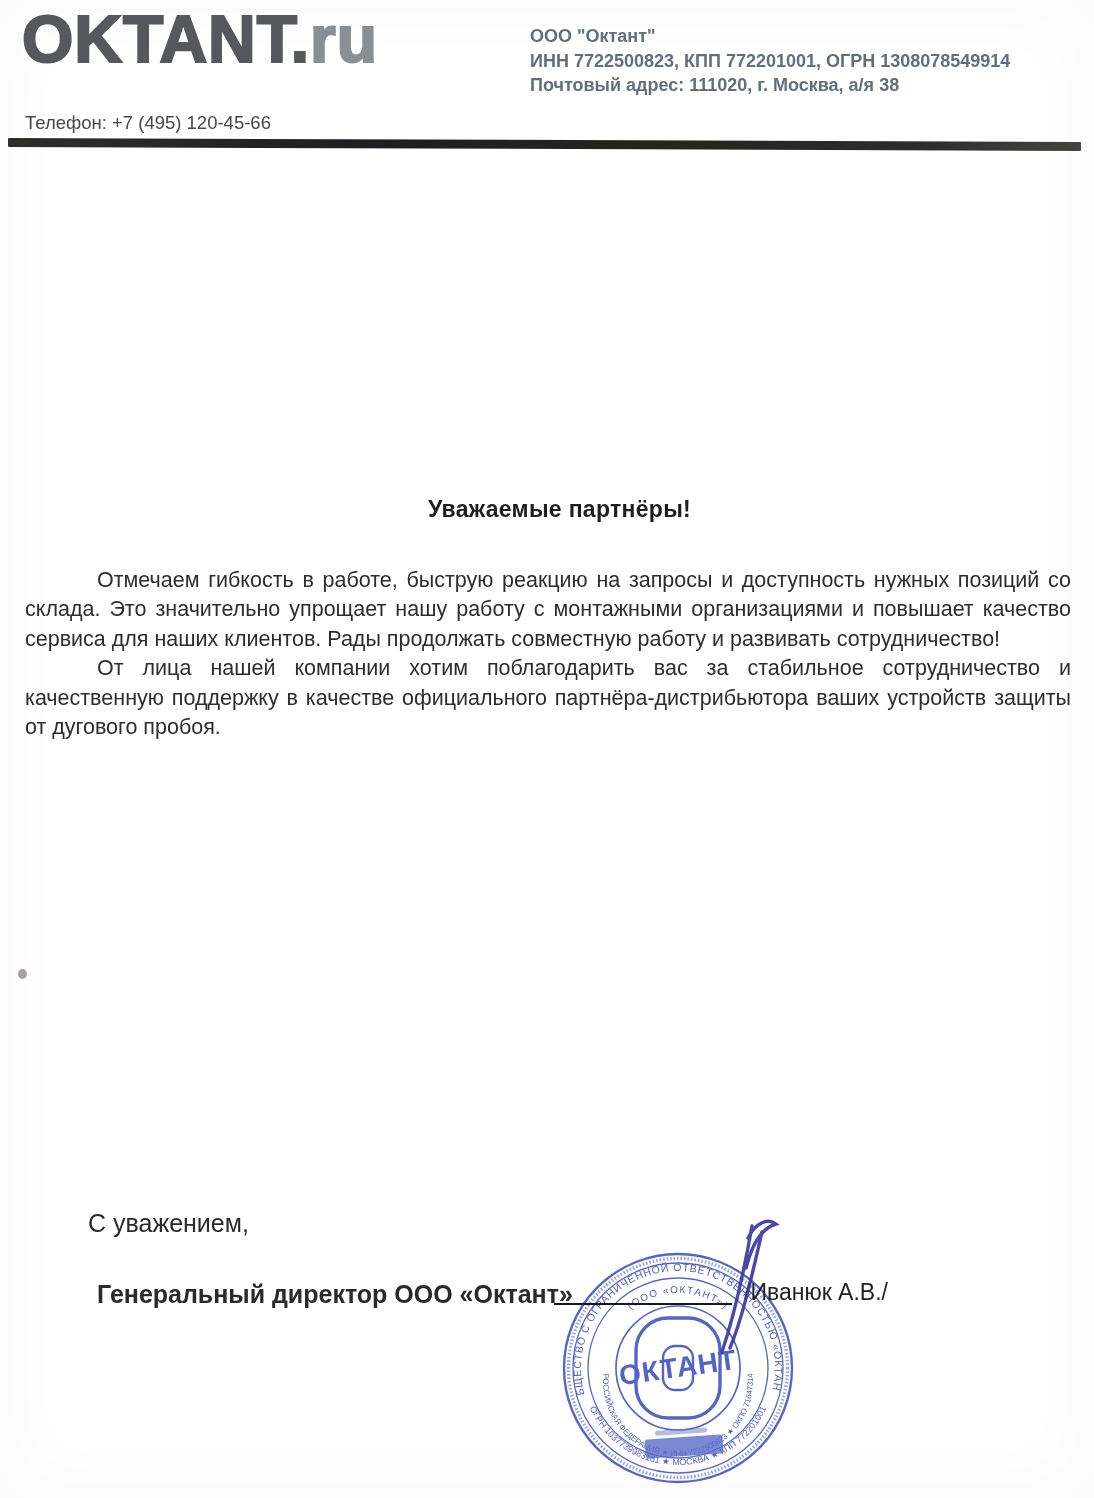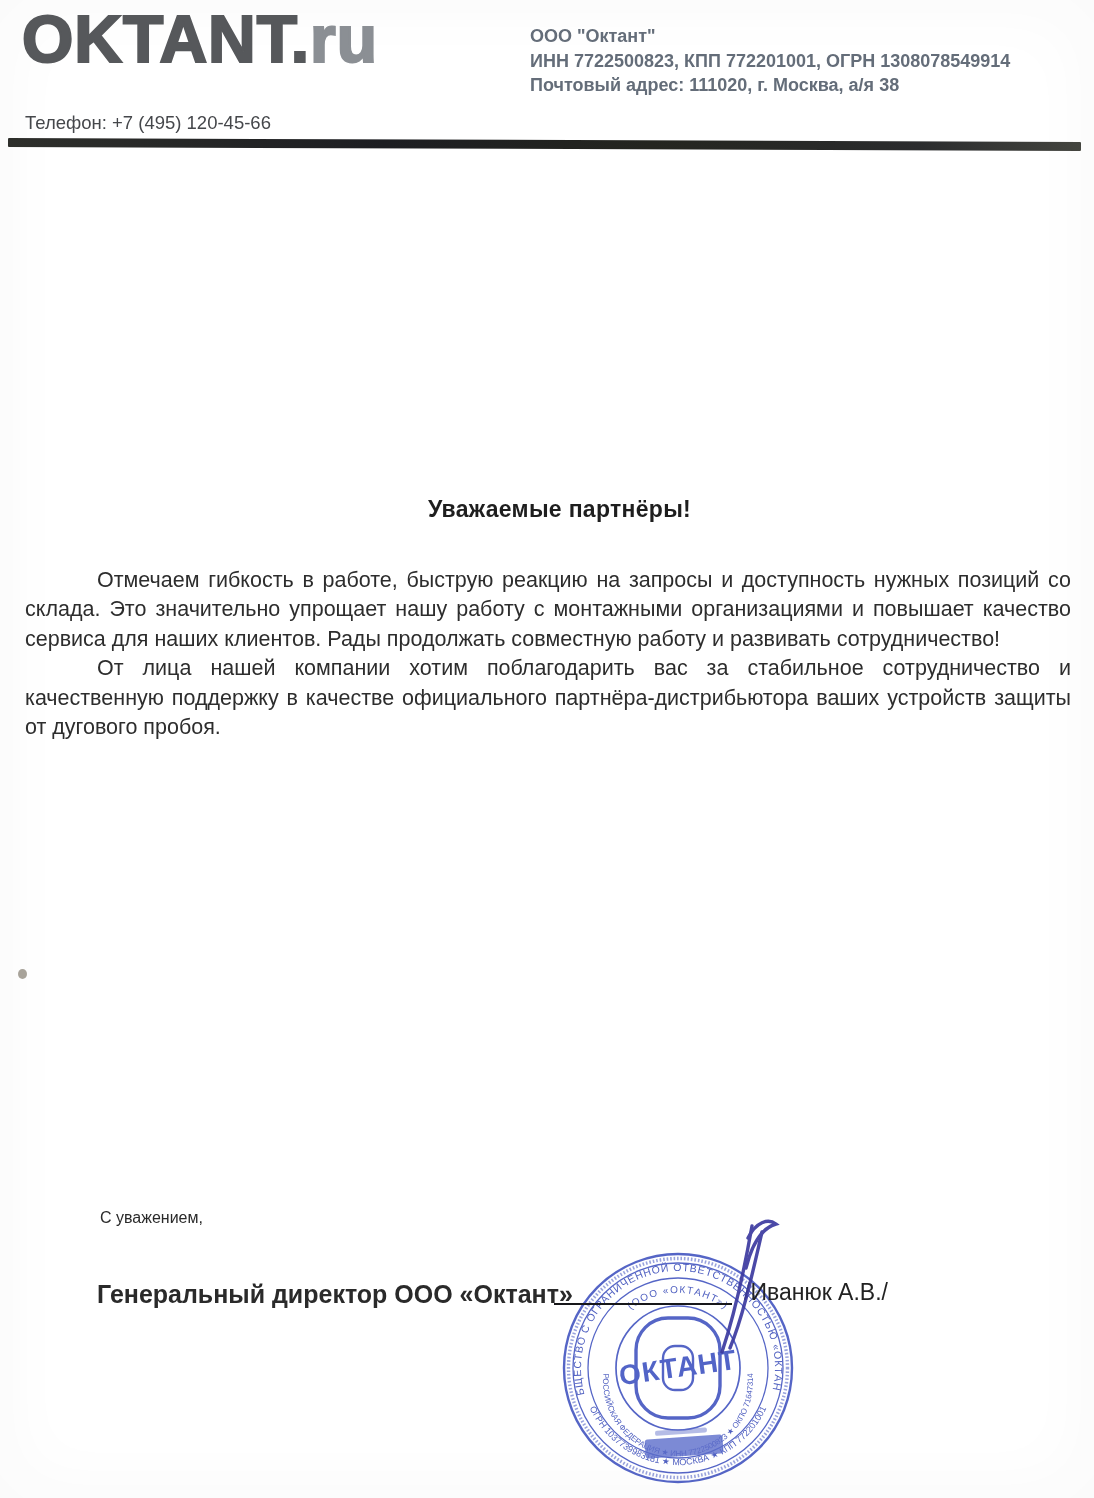--- a/index.html
+++ b/index.html
@@ -43,22 +43,22 @@
     margin-left:30px;
   }
   .bodytext{
     position:absolute;left:25px;top:566px;width:1046px;
     font-size:21.5px;line-height:29.4px;color:#2d2d2d;
     text-align:justify;
   }
   .bodytext p{margin:0;text-indent:72px;}
   
   .closing{
-    position:absolute;left:100px;top:1209px;
-    font-size:16px;color:#2a2a2a;
+    position:absolute;left:88px;top:1209px;
+    font-size:25px;color:#2a2a2a;
   }
   .sig-title{
     position:absolute;left:97px;top:1280px;
     font-size:25px;color:#2a2a2a;z-index:3;white-space:nowrap;font-weight:bold;
   }
   .sig-line{
     position:absolute;left:554px;top:1285px;width:178px;height:18px;
     border-bottom:2.5px solid #17171a;z-index:2;
   }
   .sig-name{

